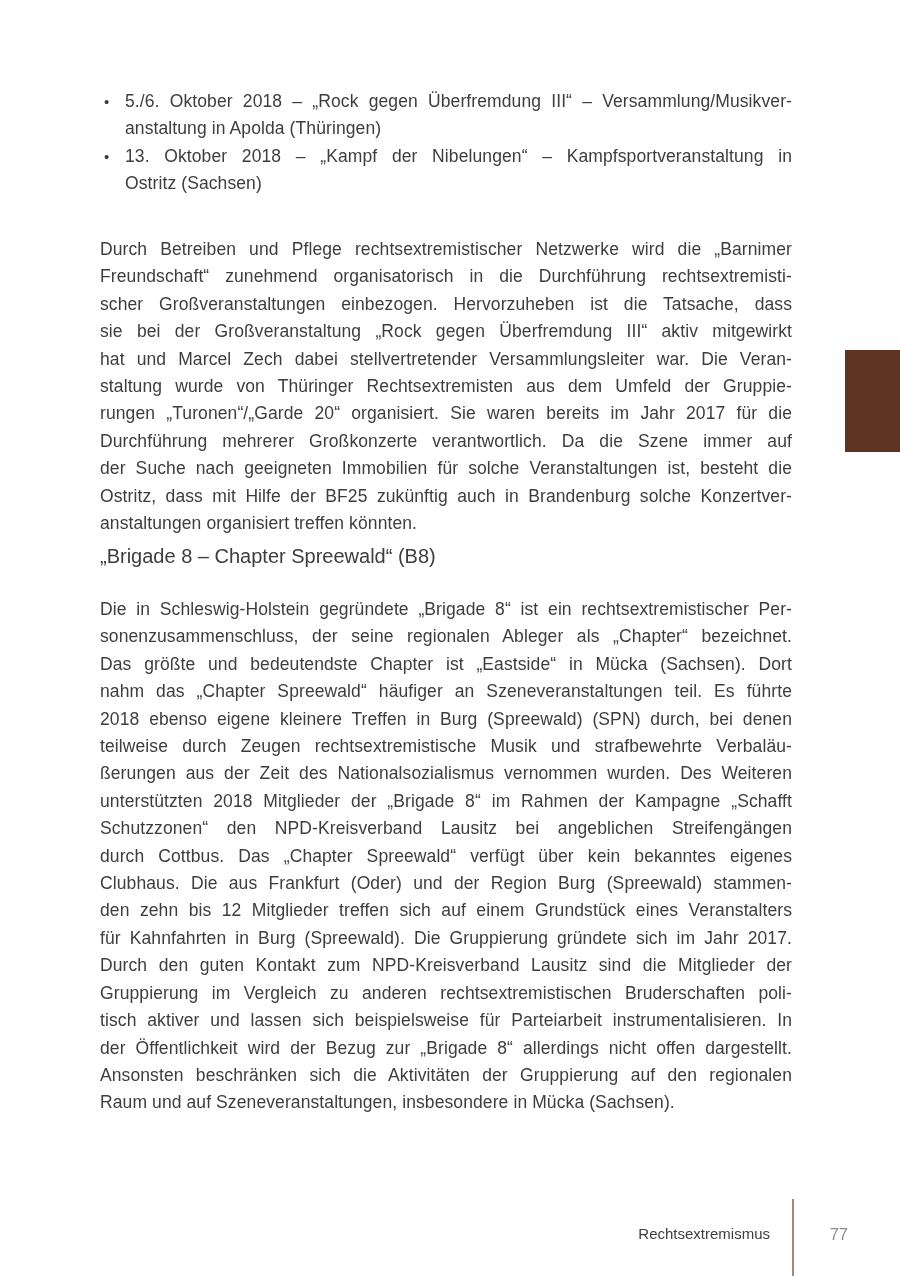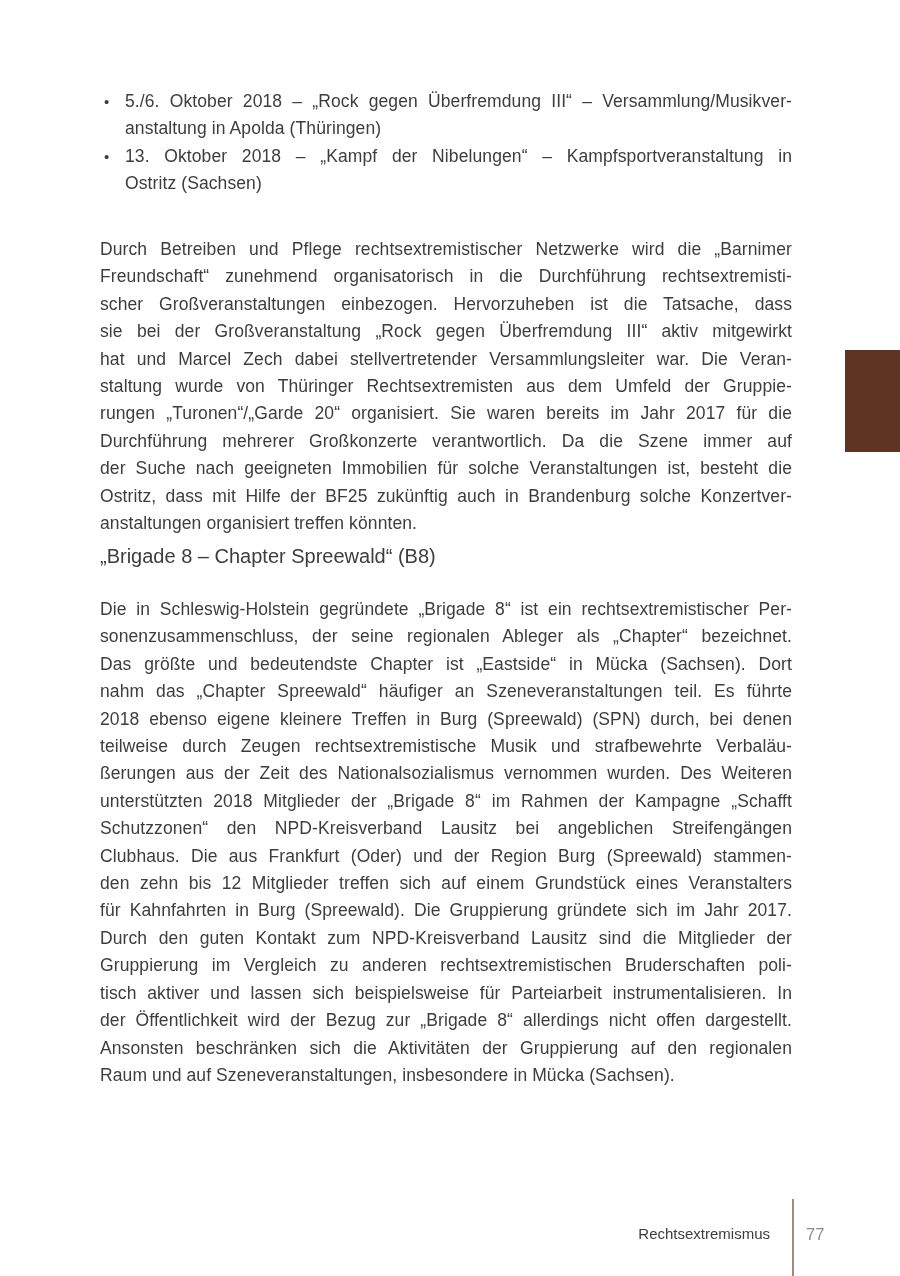--- a/index.html
+++ b/index.html
@@ -77,21 +77,21 @@
     width: 2px;
     height: 77px;
     background: var(--footer-rule, #a3887b);
   }
 
   .page-number {
     position: absolute;
     left: 806px;
     top: 1222px;
     width: 42px;
-    text-align: left;
+    text-align: right;
     font-size: 16.5px;
     line-height: 24px;
     color: var(--page-number, #8c8c8c);
   }
 </style>
 </head>
 <body>
 
 <div class="page">
 
@@ -131,20 +131,21 @@
   <div class="textblock para-2">
       <div class="line">Die in Schleswig-Holstein gegründete „Brigade 8“ ist ein rechtsextremistischer Per-</div>
       <div class="line">sonenzusammenschluss, der seine regionalen Ableger als „Chapter“ bezeichnet.</div>
       <div class="line">Das größte und bedeutendste Chapter ist „Eastside“ in Mücka (Sachsen). Dort</div>
       <div class="line">nahm das „Chapter Spreewald“ häufiger an Szeneveranstaltungen teil. Es führte</div>
       <div class="line">2018 ebenso eigene kleinere Treffen in Burg (Spreewald) (SPN) durch, bei denen</div>
       <div class="line">teilweise durch Zeugen rechtsextremistische Musik und strafbewehrte Verbaläu-</div>
       <div class="line">ßerungen aus der Zeit des Nationalsozialismus vernommen wurden. Des Weiteren</div>
       <div class="line">unterstützten 2018 Mitglieder der „Brigade 8“ im Rahmen der Kampagne „Schafft</div>
       <div class="line">Schutzzonen“ den NPD-Kreisverband Lausitz bei angeblichen Streifengängen</div>
+      <div class="line">durch Cottbus. Das „Chapter Spreewald“ verfügt über kein bekanntes eigenes</div>
       <div class="line">Clubhaus. Die aus Frankfurt (Oder) und der Region Burg (Spreewald) stammen-</div>
       <div class="line">den zehn bis 12 Mitglieder treffen sich auf einem Grundstück eines Veranstalters</div>
       <div class="line">für Kahnfahrten in Burg (Spreewald). Die Gruppierung gründete sich im Jahr 2017.</div>
       <div class="line">Durch den guten Kontakt zum NPD-Kreisverband Lausitz sind die Mitglieder der</div>
       <div class="line">Gruppierung im Vergleich zu anderen rechtsextremistischen Bruderschaften poli-</div>
       <div class="line">tisch aktiver und lassen sich beispielsweise für Parteiarbeit instrumentalisieren. In</div>
       <div class="line">der Öffentlichkeit wird der Bezug zur „Brigade 8“ allerdings nicht offen dargestellt.</div>
       <div class="line">Ansonsten beschränken sich die Aktivitäten der Gruppierung auf den regionalen</div>
       <div class="line last">Raum und auf Szeneveranstaltungen, insbesondere in Mücka (Sachsen).</div>
     </div>

